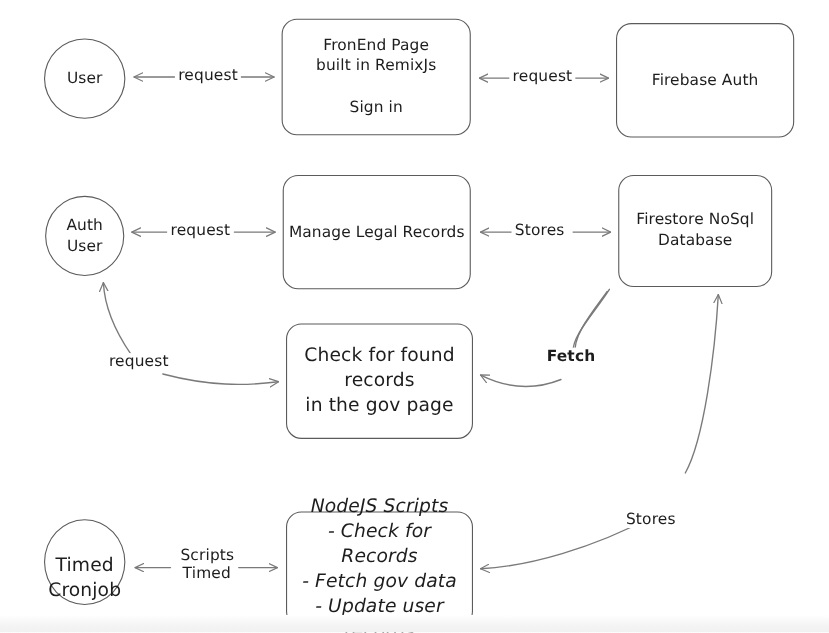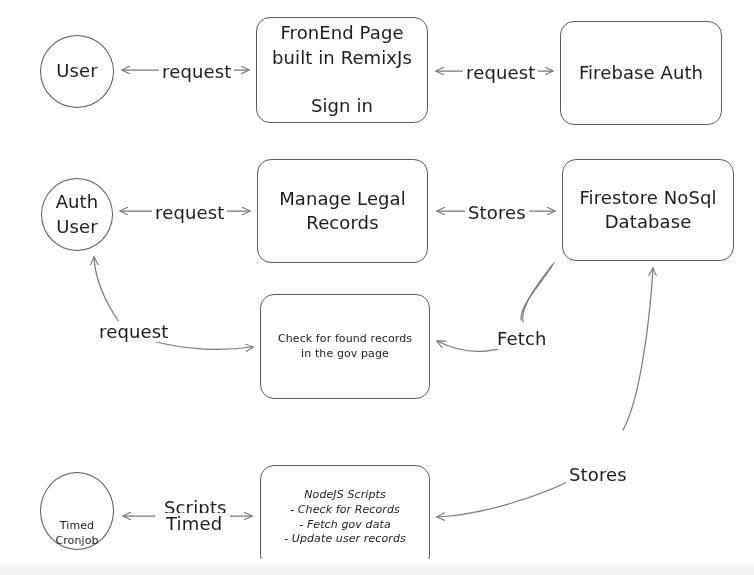--- a/index.html
+++ b/index.html
@@ -65,22 +65,22 @@
   .edge-label {
     position: absolute;
     color: #1d1d1d;
     background: #ffffff;
     font-family: "DejaVu Sans", sans-serif;
     white-space: nowrap;
     padding: 0 3px;
     letter-spacing: .15px;
     text-align: center;
   }
-  .fs-13 { font-size: 18px; }
-  .fs-12 { font-size: 11px; }
+  .fs-13 { font-size: 14px; }
+  .fs-12 { font-size: 17px; }
 </style>
 </head>
 <body>
 
 <div id="canvas">
 
   <svg id="wires" viewBox="0 0 754 575" xmlns="http://www.w3.org/2000/svg">
     <defs>
       <marker id="ahead" viewBox="0 0 10 10" refX="9" refY="5" markerWidth="7" markerHeight="7" orient="auto-start-reverse">
         <path d="M 0 0.6 L 9.3 5 L 0 9.4" fill="none" stroke="#7a7a7a" stroke-width="1.25" stroke-linecap="round" stroke-linejoin="round"></path>
@@ -137,21 +137,21 @@
 
   <div class="node circle fs-13" style="left:41px; top:178px; width:72px; height:73px;justify-content:flex-end;">
     <span class="txt">Auth
 User</span>
   </div>
 
   <div class="node rect fs-13" style="left:257px; top:159px; width:171px; height:104px;">
     <span class="txt">Manage Legal Records</span>
   </div>
 
-  <div class="node rect fs-13" style="left:562px; top:159px; width:172px; height:102px;text-align:center;">
+  <div class="node rect fs-13" style="left:562px; top:159px; width:140px; height:102px;text-align:center;">
     <span class="txt">Firestore NoSql
 Database</span>
   </div>
 
   <div class="node rect fs-12" style="left:260px; top:294px; width:170px; height:105px;">
     <span class="txt">Check for found records
 in the gov page</span>
   </div>
 
   <div class="node circle fs-12" style="left:40px; top:472px; width:74px; height:78px;align-items:flex-end;">
@@ -169,21 +169,21 @@
   <div class="edge-label fs-13" style="left:159px; top:61px;">request</div>
 
   <div class="edge-label fs-13" style="left:463px; top:62px;">request</div>
 
   <div class="edge-label fs-13" style="left:152px; top:202px;">request</div>
 
   <div class="edge-label fs-13" style="left:465px; top:202px;">Stores</div>
 
   <div class="edge-label fs-13" style="left:96px; top:321px;">request</div>
 
-  <div class="edge-label fs-13" style="left:494px; top:328px;">Fetch</div>
+  <div class="edge-label fs-13" style="left:494px; top:316px;font-weight:bold;">Fetch</div>
 
   <div class="edge-label fs-13" style="left:161px; top:497px;">Scripts</div>
 
   <div class="edge-label fs-13" style="left:163px; top:513px;">Timed</div>
 
   <div class="edge-label fs-13" style="left:566px; top:464px;">Stores</div>
 
   <div id="bottom-band"></div>
 </div>
 

